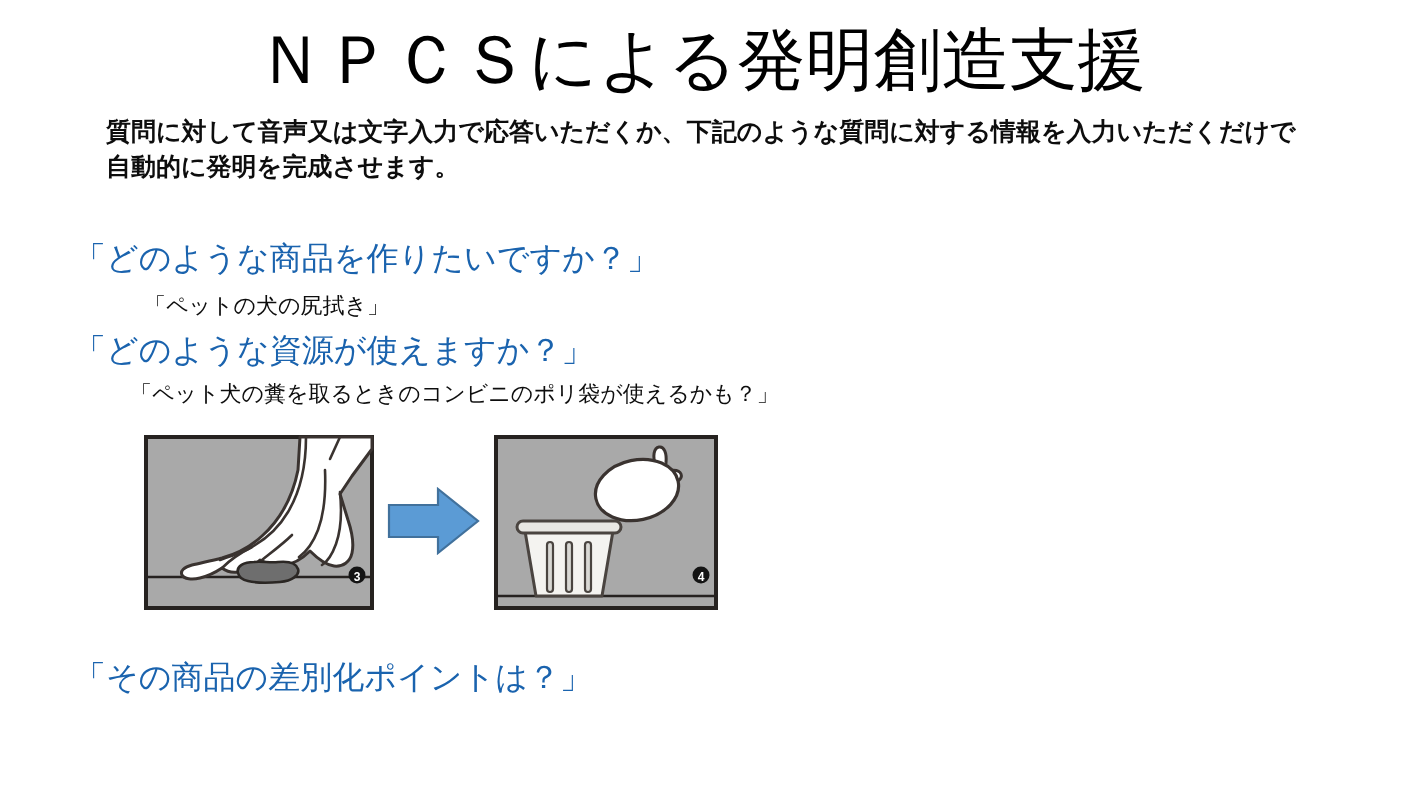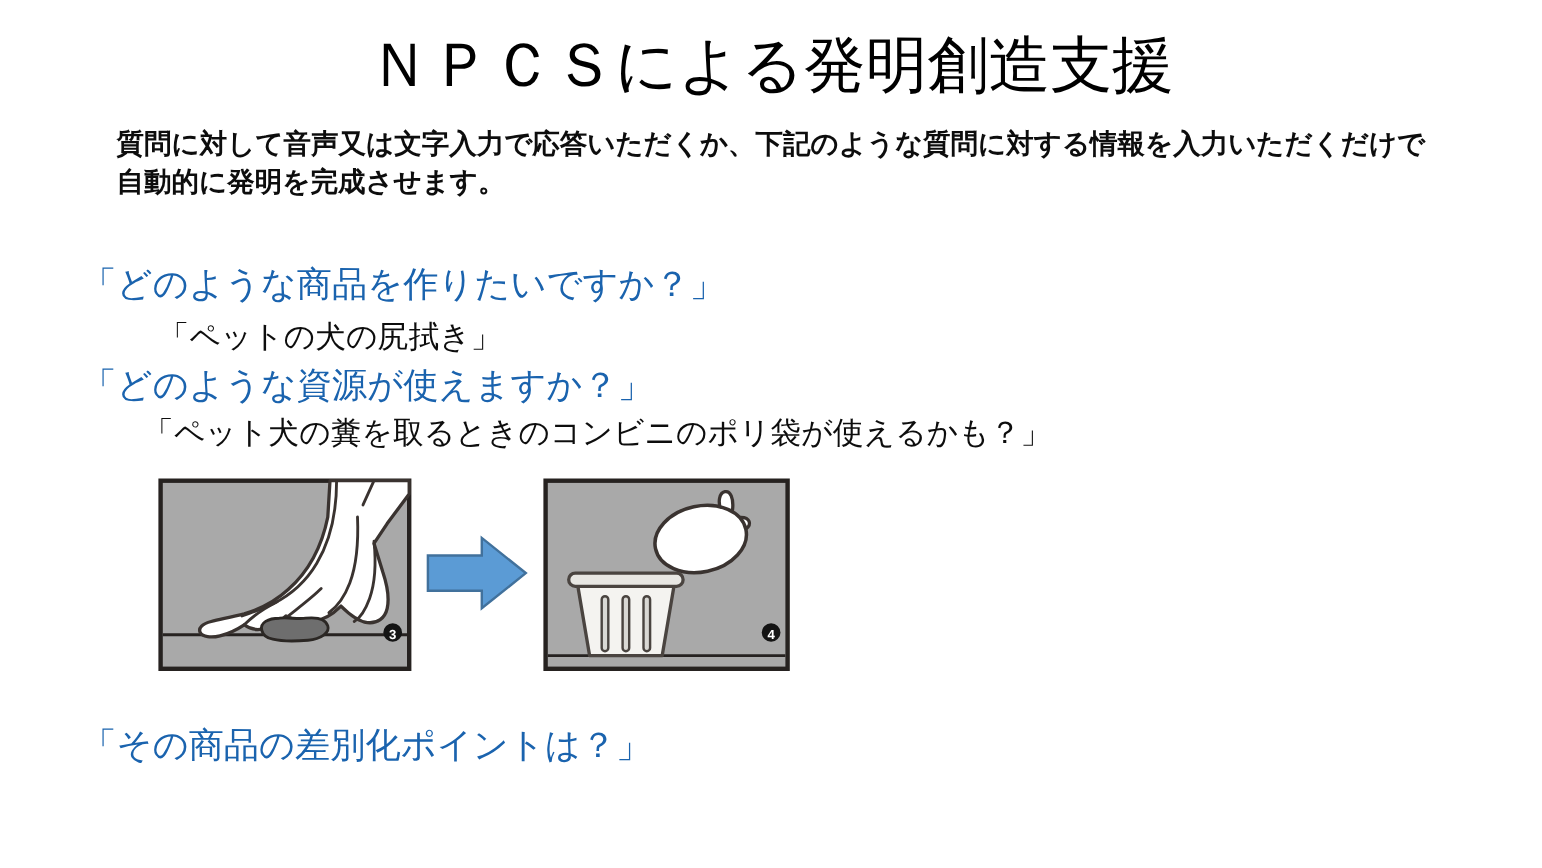--- a/index.html
+++ b/index.html
@@ -21,21 +21,21 @@
     overflow: hidden;
   }
 
   
   .slide-title {
     position: absolute;
     left: 0;
     top: 20px;
     width: 1402px;
     text-align: center;
-    font-size: 56px;
+    font-size: 68px;
     line-height: 78px;
     font-weight: 400;
     letter-spacing: 0px;
     color: #000000;
     white-space: pre;
   }
 
   
   .subtitle {
     position: absolute;
@@ -51,21 +51,21 @@
   
   .q-line {
     position: absolute;
     font-size: 32px;
     line-height: 34px;
     color: #1a63ae;
     white-space: pre;
   }
   .a-line {
     position: absolute;
-    font-size: 28px;
+    font-size: 22px;
     line-height: 34px;
     color: #0d0d0d;
     white-space: pre;
   }
   #q1 { left: 74px;  top: 241px; }
   #a1 { left: 144px; top: 289px; }
   #q2 { left: 74px;  top: 333px; text-align: center; }
   #a2 { left: 130px; top: 377px; }
   #q3 { left: 74px;  top: 660px; }
   #a3 { left: 155px; top: 722px; }

